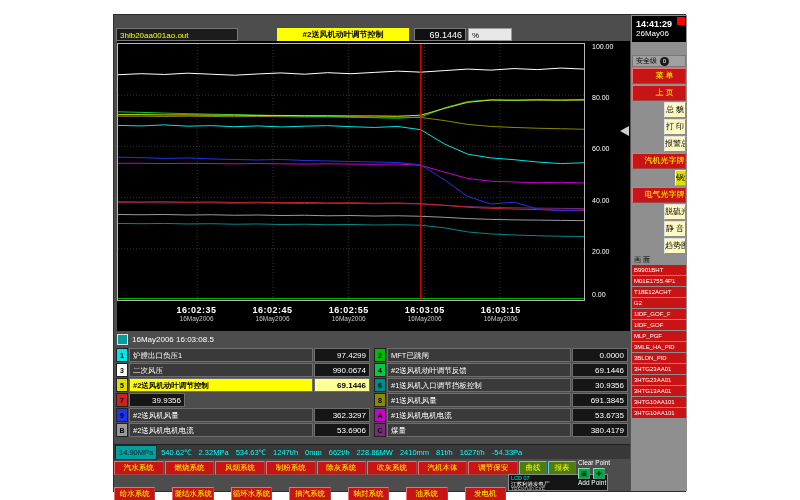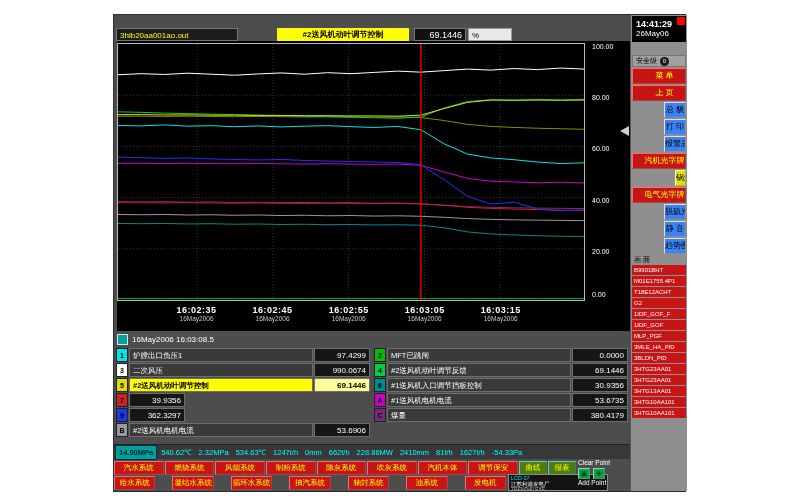--- a/index.html
+++ b/index.html
@@ -45,25 +45,25 @@
           border:1px solid #6e6e6e;box-sizing:border-box;overflow:hidden;white-space:nowrap;}
   .lvalue{width:56px;background:#161616;color:#fff;font-size:8px;line-height:13px;text-align:right;padding-right:3px;
           border:1px solid #6e6e6e;box-sizing:border-box;}
   .lrow.hl .llabel{background:#ffff00;color:#000;font-weight:bold;}
   .lrow.hl .lvalue{background:#ffff99;color:#000;font-weight:bold;}
 
   
   .status{position:absolute;left:0;top:429px;width:516px;height:15px;background:#383838;border-top:1px solid #222;
           display:flex;align-items:center;gap:1px;padding:0 1px;box-sizing:border-box;}
   .scell{color:#00ffff;font-size:7.5px;line-height:13px;padding:0 3px;white-space:nowrap;}
-  .scell.hl{background:#00a0a0;color:#002222;font-weight:bold;border:1px solid #033;}
+  .scell.hl{background:#00a0a0;color:#002222;font-weight:normal;border:1px solid #033;}
 
   
   .brow1{position:absolute;left:0;top:446px;width:462px;height:14px;display:flex;gap:1px;}
-  .brow2{position:absolute;left:0;top:461px;width:392px;height:14px;display:flex;gap:17px;}
+  .brow2{position:absolute;left:0;top:472px;width:392px;height:14px;display:flex;gap:17px;}
   .rbtn{flex:1;background:#c81414;border:1px outset #f07070;color:#ffff00;font-size:7.5px;line-height:12px;
         text-align:center;white-space:nowrap;overflow:hidden;box-sizing:border-box;cursor:default;}
   .tbtn{width:28px;background:#4d7c0f;border:1px outset #66cccc;color:#ffff00;font-size:7.5px;line-height:12px;
         text-align:center;white-space:nowrap;box-sizing:border-box;}
   .infobox{position:absolute;left:394px;top:459px;width:100px;height:17px;background:#141414;border:1px solid #8a8a8a;
            box-sizing:border-box;padding:1px 2px;overflow:hidden;}
   .infobox .l0{color:#00e5e5;font-size:5.5px;line-height:5.5px;display:block;white-space:nowrap;}
   .infobox .l1{color:#fff;font-size:5.5px;line-height:5.5px;display:block;white-space:nowrap;}
   .infobox .l2{color:#bbb;font-size:5px;line-height:5px;display:block;white-space:nowrap;}
   .tools{position:absolute;left:464px;top:444px;width:52px;height:32px;}
@@ -78,21 +78,21 @@
   .clock .t{display:block;color:#fff;font-size:9px;font-weight:bold;padding:3px 0 0 4px;}
   .clock .d{display:block;color:#fff;font-size:8px;padding-left:4px;}
   .alarmdot{position:absolute;right:1px;top:1px;width:8px;height:8px;background:#ff0000;}
   .sec{height:12px;background:#a0a0a0;display:flex;align-items:center;gap:3px;padding-left:3px;margin-bottom:1px;
        font-size:7px;color:#000;border:1px solid #777;box-sizing:border-box;}
   .secbadge{width:9px;height:9px;border-radius:50%;background:#1a1a1a;color:#fff;font-size:6px;line-height:9px;text-align:center;}
   .navbtn{height:16px;margin-bottom:1px;font-size:8px;line-height:14px;text-align:center;border:1px outset #ddd;
           box-sizing:border-box;overflow:hidden;white-space:nowrap;cursor:default;}
   .navbtn.red{background:#c81414;color:#ffff00;border-color:#f07070;padding-left:11px;}
   .navbtn.yellow{background:#e0e000;color:#000;border-color:#ffff99;margin-left:43px;}
-  .navbtn.gray{background:#3b82f6;color:#000;border-color:#e0e0e0;margin-left:32px;}
+  .navbtn.gray{background:#fef9c3;color:#000;border-color:#e0e0e0;margin-left:32px;}
   .piclabel{height:10px;background:#8f8f8f;color:#000;font-size:7px;line-height:10px;padding-left:2px;}
   .picitem{height:10px;margin-bottom:1px;background:#c81414;color:#fff;font-size:6px;line-height:10px;
            padding-left:2px;overflow:hidden;white-space:nowrap;cursor:default;}
 </style>
 </head>
 <body>
 
 <div class="screen">
   <div class="app">
 
@@ -183,20 +183,21 @@
               <span class="pen" style="background: rgb(221, 221, 0);">5</span>
               <span class="llabel">#2送风机动叶调节控制</span>
               <span class="lvalue">69.1446</span>
             </div>
             <div class="lrow">
               <span class="pen" style="background: rgb(204, 34, 34);">7</span>
               <span class="lvalue">39.9356</span>
             </div>
             <div class="lrow">
               <span class="pen" style="background: rgb(34, 51, 238);">9</span>
+              <span class="llabel">#2送风机风量</span>
               <span class="lvalue">362.3297</span>
             </div>
             <div class="lrow">
               <span class="pen" style="background: rgb(154, 154, 154);">B</span>
               <span class="llabel">#2送风机电机电流</span>
               <span class="lvalue">53.6906</span>
             </div>
           </div>
         <div class="lcol" id="legend-right">
             <div class="lrow">
@@ -206,20 +207,25 @@
             </div>
             <div class="lrow">
               <span class="pen" style="background: rgb(0, 204, 68);">4</span>
               <span class="llabel">#2送风机动叶调节反馈</span>
               <span class="lvalue">69.1446</span>
             </div>
             <div class="lrow">
               <span class="pen" style="background: rgb(0, 139, 139);">6</span>
               <span class="llabel">#1送风机入口调节挡板控制</span>
               <span class="lvalue">30.9356</span>
+            </div>
+            <div class="lrow">
+              <span class="pen" style="background: rgb(138, 138, 0);">8</span>
+              <span class="llabel">#1送风机风量</span>
+              <span class="lvalue">691.3845</span>
             </div>
             <div class="lrow">
               <span class="pen" style="background: rgb(204, 0, 204);">A</span>
               <span class="llabel">#1送风机电机电流</span>
               <span class="lvalue">53.6735</span>
             </div>
             <div class="lrow">
               <span class="pen" style="background: rgb(122, 42, 122);">C</span>
               <span class="llabel">煤量</span>
               <span class="lvalue">380.4179</span>

